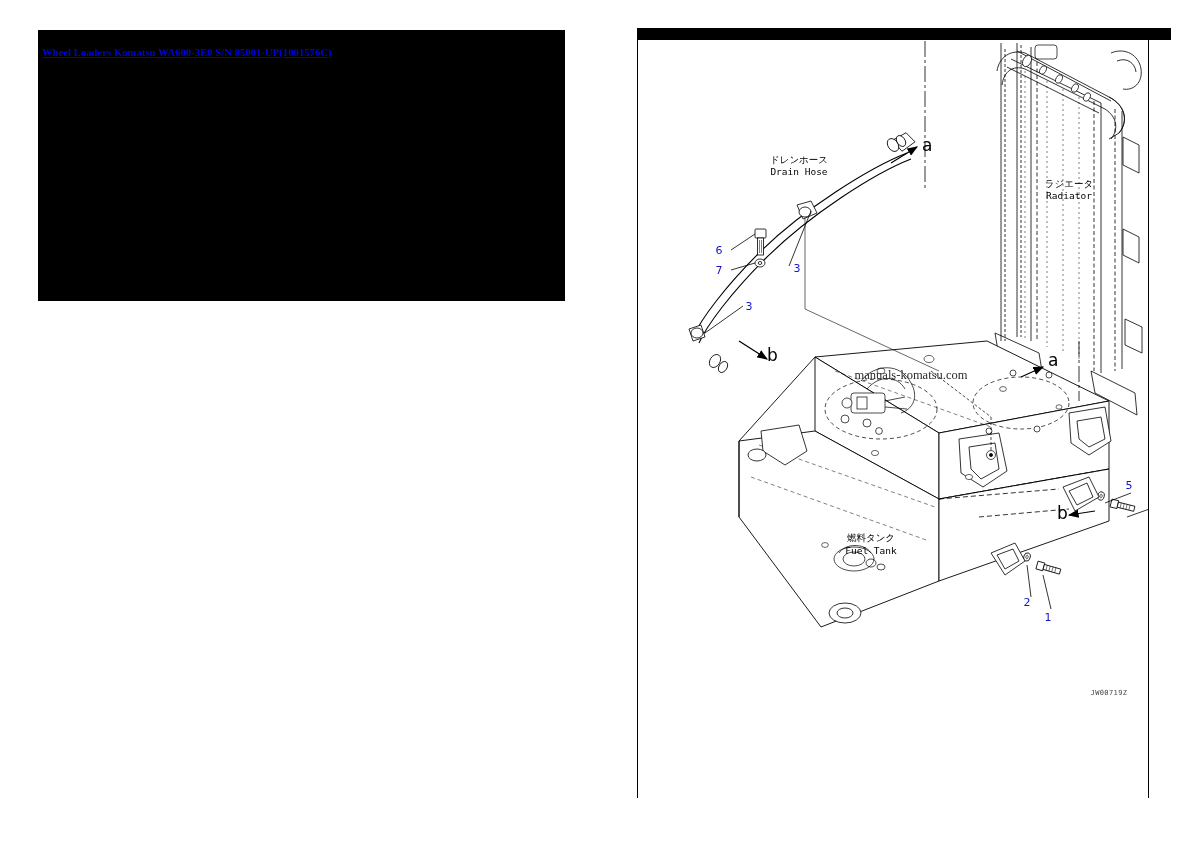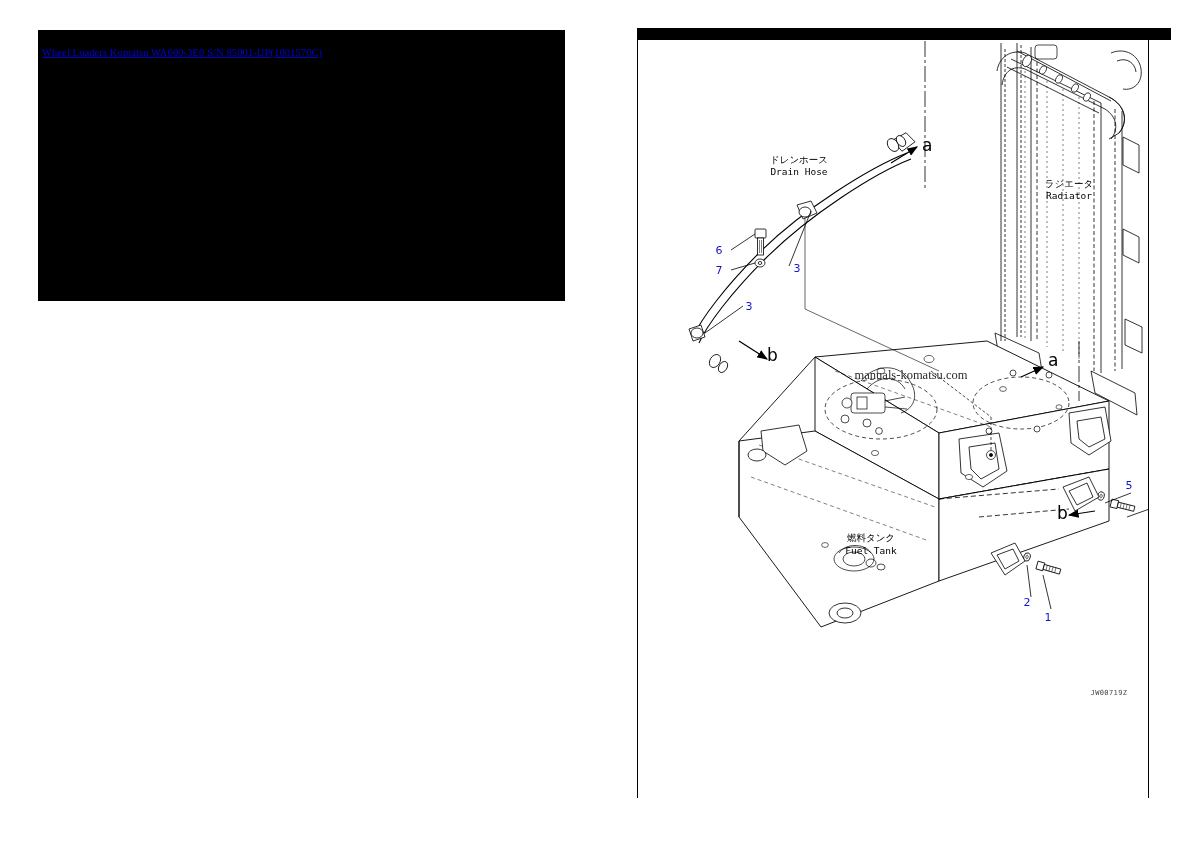--- a/index.html
+++ b/index.html
@@ -30,21 +30,21 @@
     height: 271px;
     background: #000000;
   }
   #title-link {
     position: absolute;
     left: 42px;
     top: 47px;
     color: #0000dd;
     font-family: "Liberation Serif", serif;
     font-size: 10.5px;
-    font-weight: normal;
+    font-weight: bold;
     letter-spacing: 0.1px;
     text-decoration: underline;
     white-space: nowrap;
     cursor: pointer;
   }
 
   
   #right-panel {
     position: absolute;
     left: 620px;

